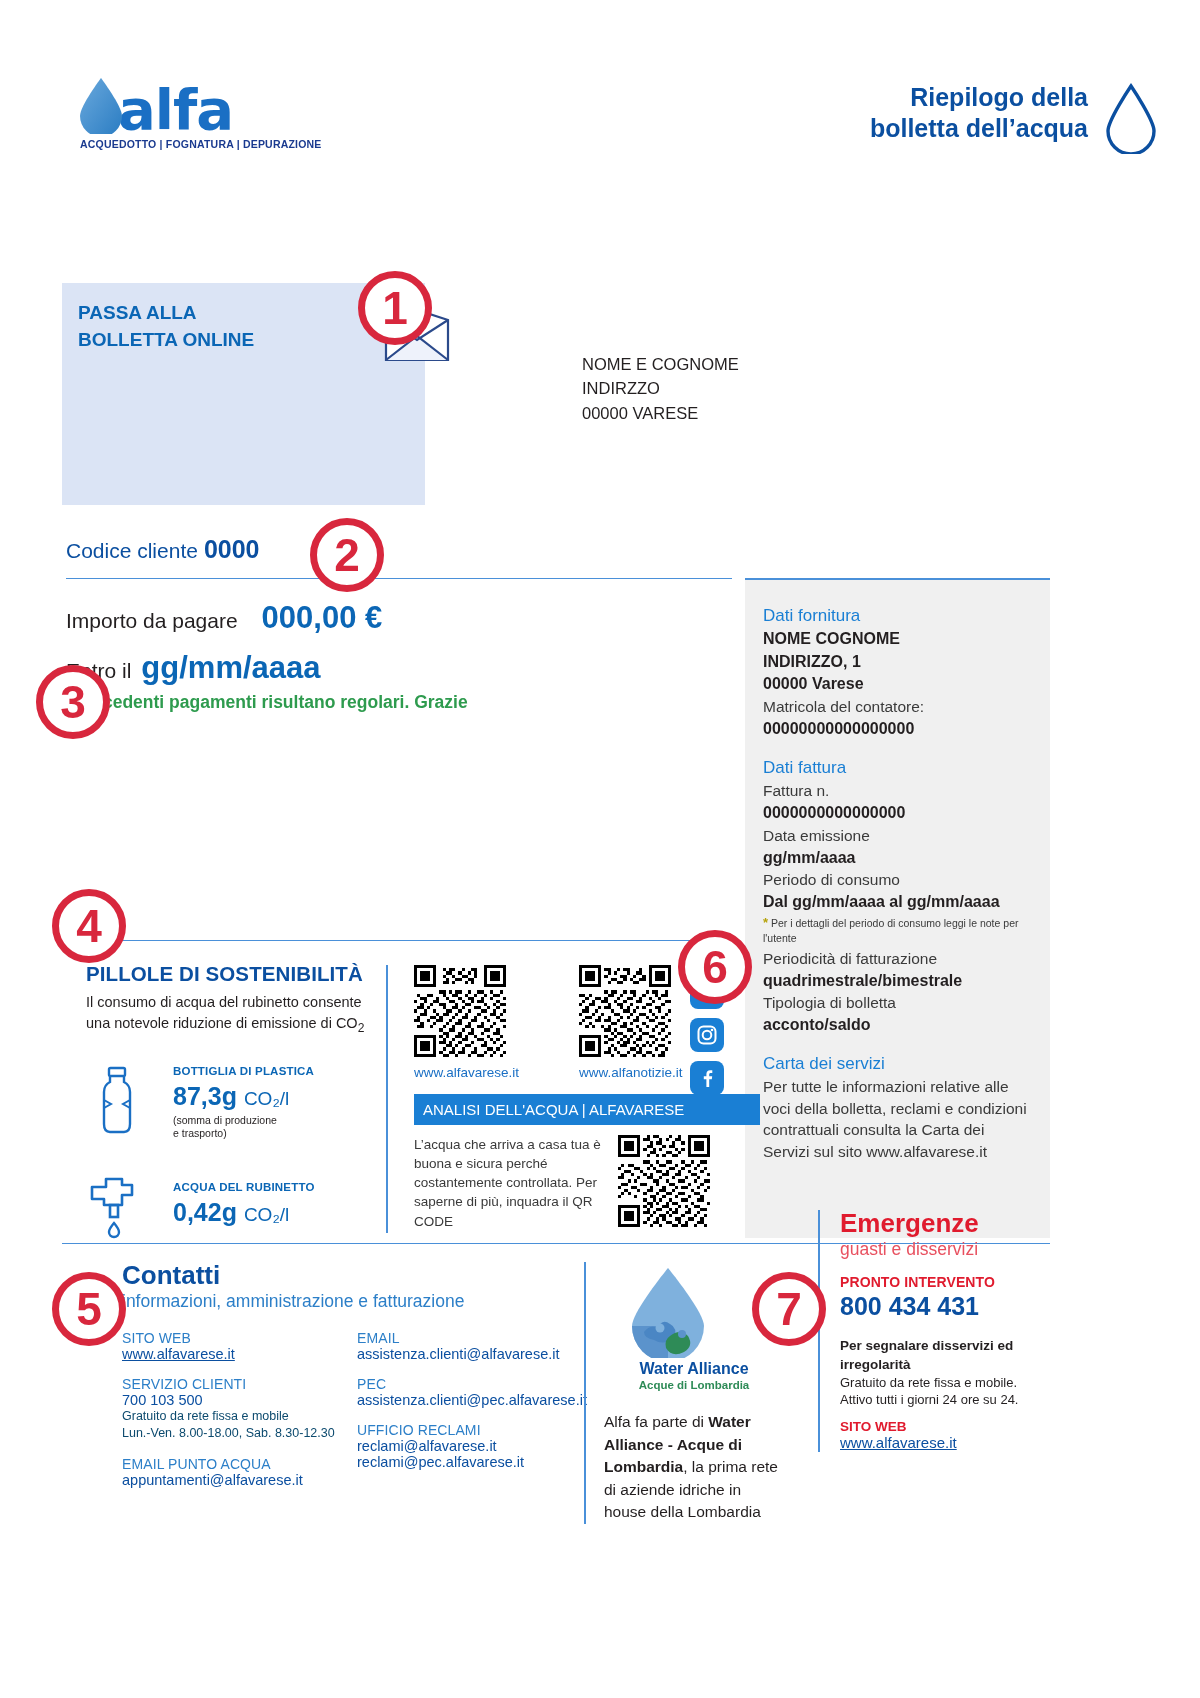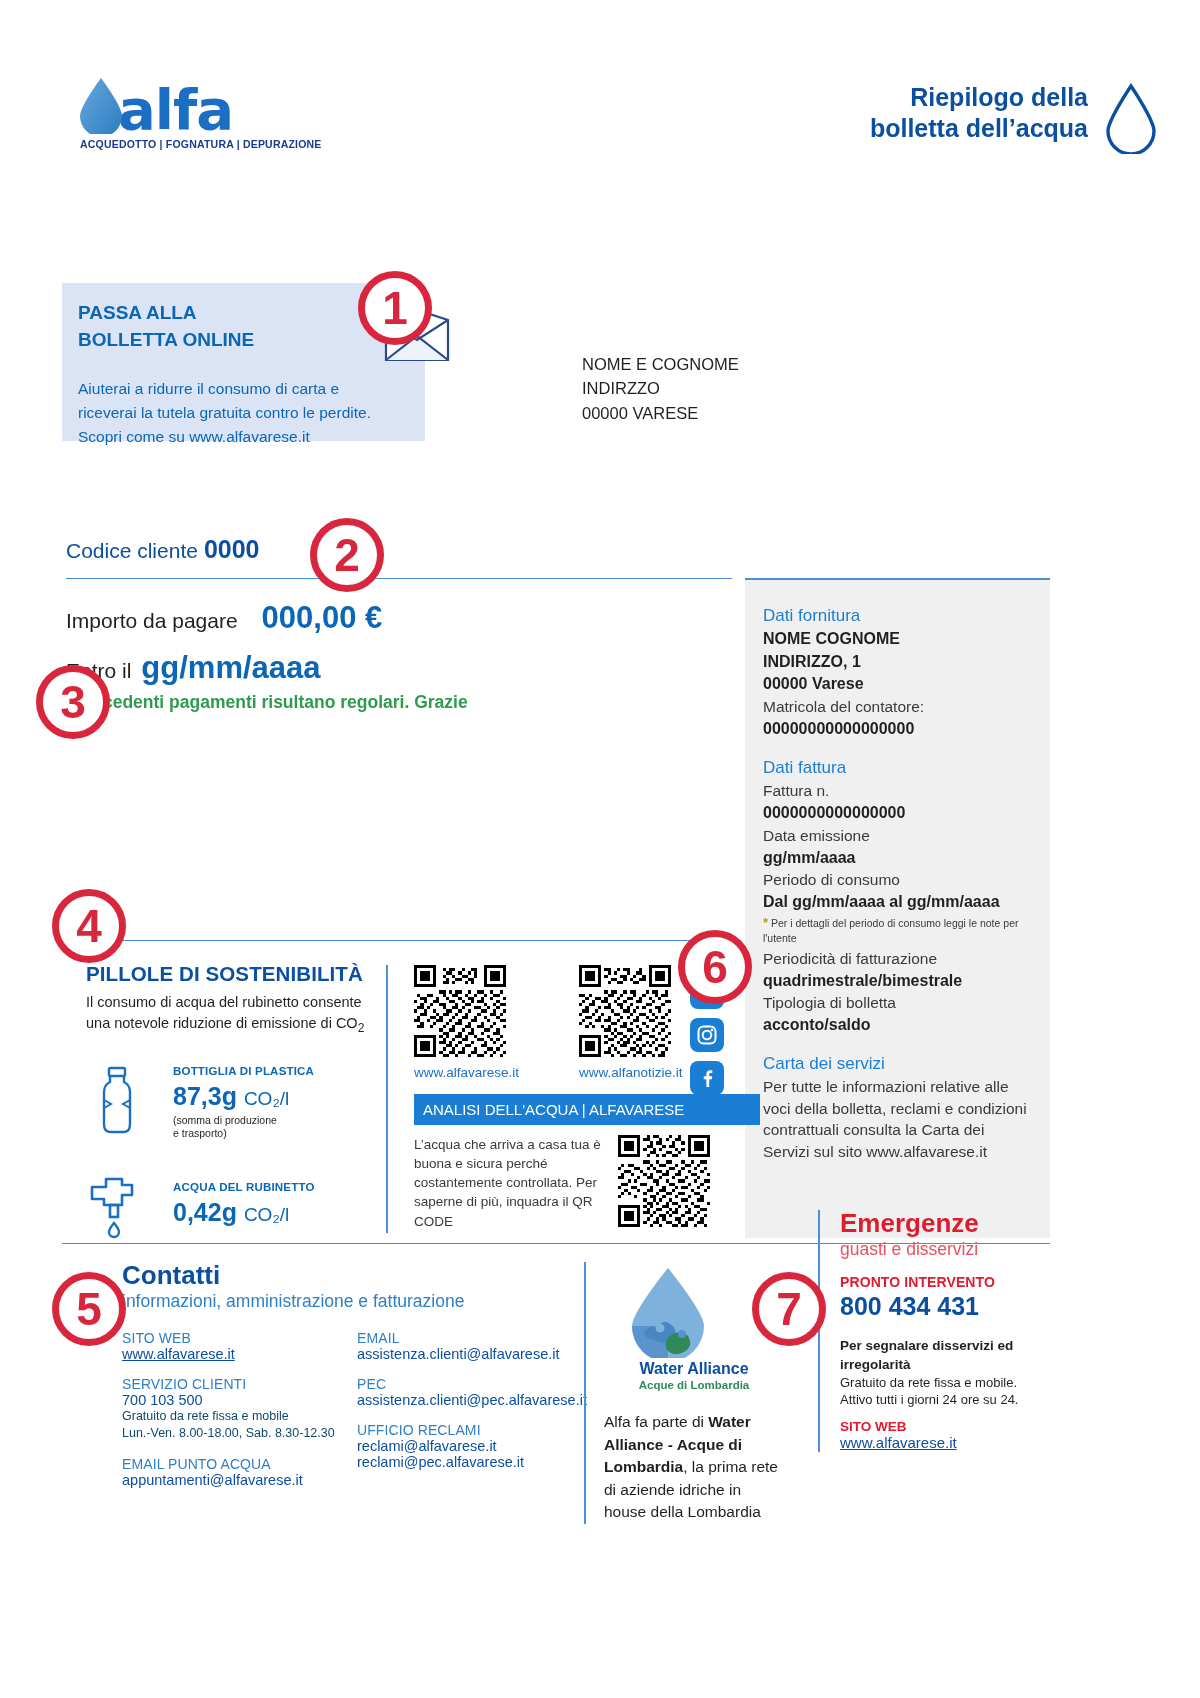--- a/index.html
+++ b/index.html
@@ -47,21 +47,21 @@
     position: absolute; right: 112px; top: 20px;
     text-align: right;
     font-size: 25px; font-weight: bold; color: #0b4fa0;
     line-height: 1.25;
   }
   .header-drop { position: absolute; right: 42px; top: 20px; width: 54px; height: 72px; }
 
   
   .promo {
     position: absolute; left: 62px; top: 283px;
-    width: 363px; height: 158px;
+    width: 363px; height: 222px;
     background: #dbe4f5;
   }
   .promo-title {
     position: absolute; left: 16px; top: 17px;
     font-size: 19px; font-weight: bold; color: #0b66b5;
     line-height: 1.42;
   }
   .promo-body {
     position: absolute; left: 16px; top: 94px; width: 310px;
     font-size: 15.5px; color: #0b66b5; line-height: 1.55;
@@ -252,21 +252,20 @@
       <div>PASSA ALLA</div>
       <div>BOLLETTA ONLINE</div>
     </div>
     <span class="promo-env">
       <svg width="74" height="58" viewBox="0 0 74 58">
         <path d="M6 14 L6 54 L68 54 L68 14 L37 4 Z" fill="#ffffff" stroke="#2b4a8b" stroke-width="2.2"></path>
         <path d="M6 54 L37 30 L68 54" fill="#eef2fb" stroke="#2b4a8b" stroke-width="2.2"></path>
         <path d="M6 14 L37 34 L68 14" fill="none" stroke="#2b4a8b" stroke-width="2.2"></path>
       </svg>
     </span>
-    <div class="promo-body">Aiuterai a ridurre il consumo di carta e riceverai la tutela gratuita contro le perdite. Scopri come su www.alfavarese.it</div>
   </div>
   <div class="marker" style="left:358px; top:271px;">1</div>
 
   <div class="addr">
     <div>NOME E COGNOME</div>
     <div>INDIRZZO</div>
     <div>00000 VARESE</div>
   </div>
 
   <div class="codice">

